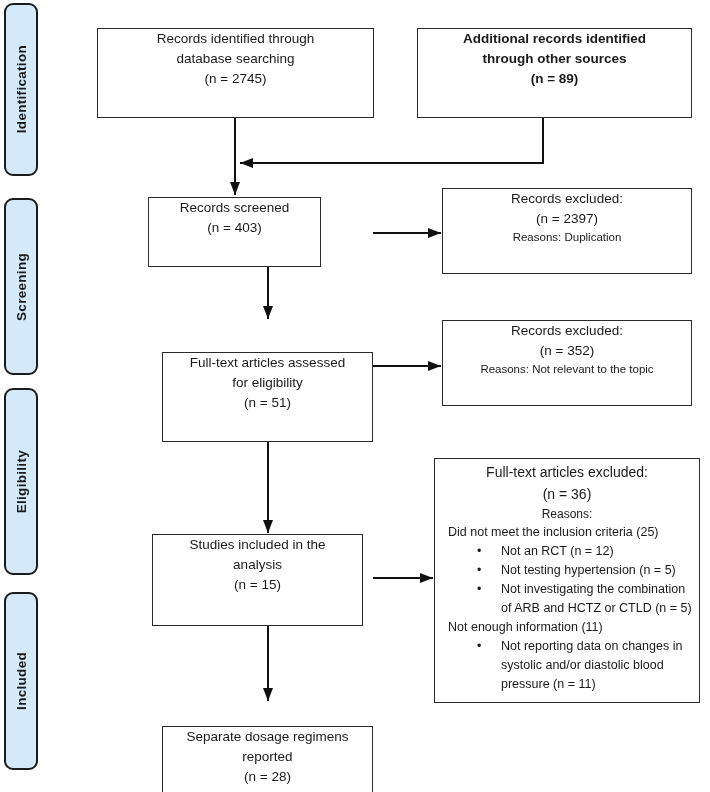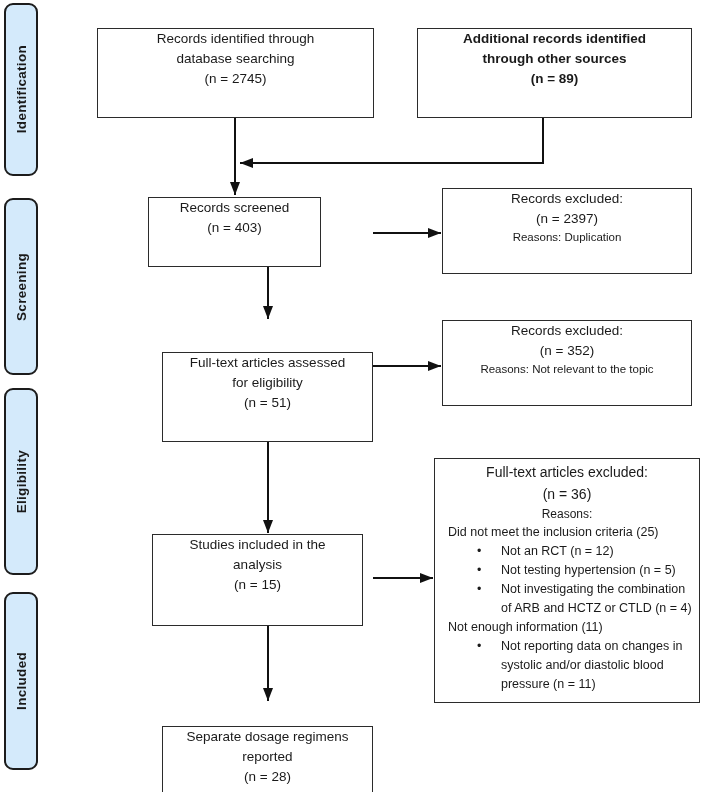--- a/index.html
+++ b/index.html
@@ -152,21 +152,21 @@
       <li>
         <span class="bullet">•</span>
         <span>Not an RCT (n = 12)</span>
       </li>
       <li>
         <span class="bullet">•</span>
         <span>Not testing hypertension (n = 5)</span>
       </li>
       <li>
         <span class="bullet">•</span>
-        <span>Not investigating the combination of ARB and HCTZ or CTLD (n = 4)</span>
+        <span>Not investigating the combination of ARB and HCTZ or CTLD (n = 5)</span>
       </li>
     </ul>
     <div class="grp">Not enough information (11)</div>
     <ul>
       <li>
         <span class="bullet">•</span>
         <span>Not reporting data on changes in systolic and/or diastolic blood pressure (n = 11)</span>
       </li>
     </ul>
   </div>

